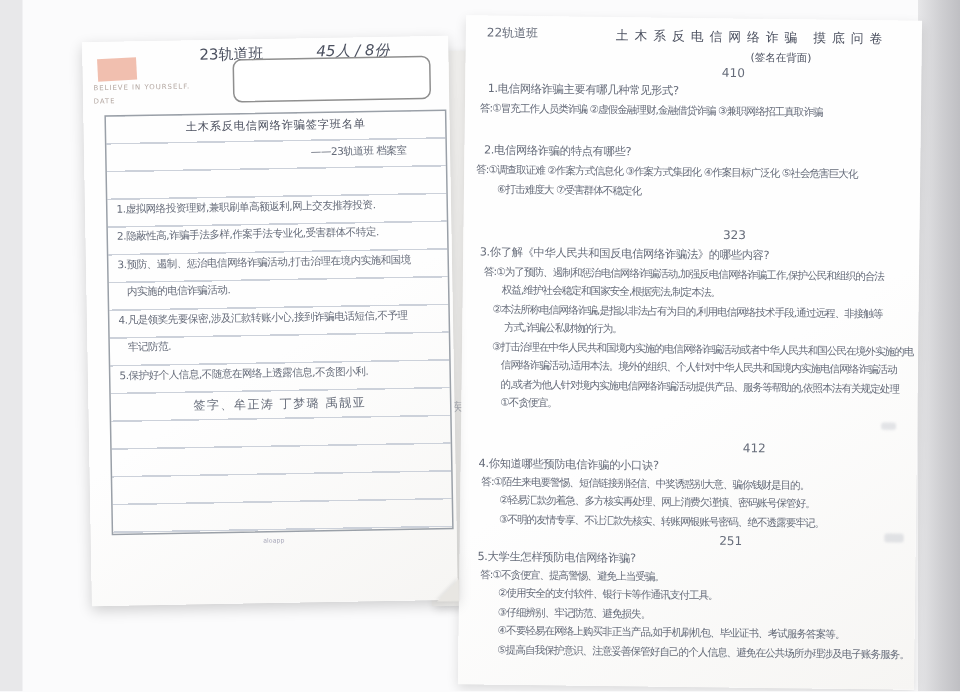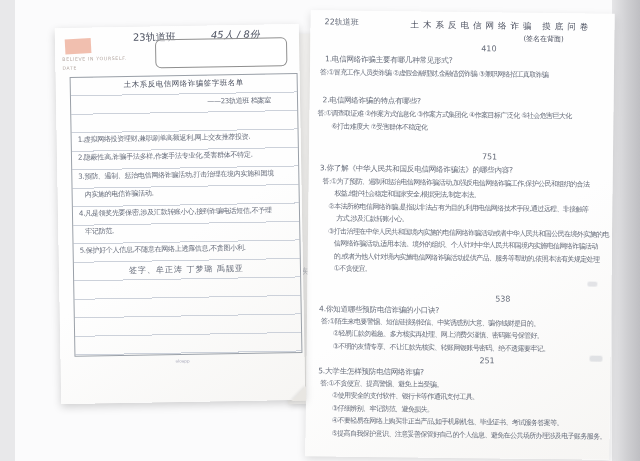--- a/index.html
+++ b/index.html
@@ -37,21 +37,21 @@
   .lp-sub{left:auto;right:26px;top:23px;font-size:7px;}
   .sig{left:55px;top:190px;font-size:8px;letter-spacing:1px;}
   .footer-mark{left:0;width:100%;text-align:center;top:333px;font-size:6px;color:#aab;
                transform:scale(.7);transform-origin:center top;}
   .fold{position:absolute;right:-1px;bottom:-1px;width:0;height:0;
         border-left:15px solid transparent;border-bottom:15px solid #e8e6e2;
         filter:drop-shadow(-1px -1px 1px rgba(0,0,0,.07));}
   .seam-mark{position:absolute;font-size:8px;color:#7a8090;opacity:.55;left:6px;}
   .rp-class{left:14px;top:8px;font-size:8px;}
   .rp-title{left:100px;top:9px;font-size:8.5px;letter-spacing:4px;}
-  .rp-note{left:190px;top:23px;font-size:7px;margin-left:23px;}
+  .rp-note{left:190px;top:23px;font-size:7px;}
   .num{font-size:8px;margin-left:48px;}
   .q{font-size:7.5px;letter-spacing:-.2px;}
   .a{font-size:7px;letter-spacing:-.6px;}
   .smudge{position:absolute;background:#9aa0ae;opacity:.25;border-radius:2px;filter:blur(.6px);}
 </style>
 </head>
 <body>
 
 <div class="stage">
   <div class="strip-left"></div>
@@ -94,32 +94,32 @@
     <div class="tl rp-note ink-dark">(签名在背面)</div>
 
     <div class="tl num ink" style="left:123px;top:33px">410</div>
     <div class="tl q ink" style="left:15px;top:45px">1.电信网络诈骗主要有哪几种常见形式?</div>
     <div class="tl a ink" style="left:10px;top:59px">答:①冒充工作人员类诈骗   ②虚假金融理财,金融借贷诈骗   ③兼职网络招工真取诈骗</div>
 
     <div class="tl q ink" style="left:13px;top:86px">2.电信网络诈骗的特点有哪些?</div>
     <div class="tl a ink" style="left:8px;top:100px">答:①调查取证难   ②作案方式信息化   ③作案方式集团化   ④作案目标广泛化   ⑤社会危害巨大化</div>
     <div class="tl a ink" style="left:22px;top:113px">⑥打击难度大   ⑦受害群体不稳定化</div>
 
-    <div class="tl num ink" style="left:125px;top:141px">751</div>
+    <div class="tl num ink" style="left:125px;top:141px">323</div>
     <div class="tl q ink" style="left:11px;top:154px">3.你了解《中华人民共和国反电信网络诈骗法》的哪些内容?</div>
     <div class="tl a ink" style="left:14px;top:168px">答:①为了预防、遏制和惩治电信网络诈骗活动,加强反电信网络诈骗工作,保护公民和组织的合法</div>
     <div class="tl a ink" style="left:26px;top:180px">权益,维护社会稳定和国家安全,根据宪法,制定本法。</div>
     <div class="tl a ink" style="left:20px;top:193px">②本法所称电信网络诈骗,是指以非法占有为目的,利用电信网络技术手段,通过远程、非接触等</div>
-    <div class="tl a ink" style="left:28px;top:205px">方式,涉及汇款转账小心。</div>
+    <div class="tl a ink" style="left:28px;top:205px">方式,诈骗公私财物的行为。</div>
     <div class="tl a ink" style="left:20px;top:218px">③打击治理在中华人民共和国境内实施的电信网络诈骗活动或者中华人民共和国公民在境外实施的电</div>
     <div class="tl a ink" style="left:26px;top:230px">信网络诈骗活动,适用本法。境外的组织、个人针对中华人民共和国境内实施电信网络诈骗活动</div>
     <div class="tl a ink" style="left:26px;top:243px">的,或者为他人针对境内实施电信网络诈骗活动提供产品、服务等帮助的,依照本法有关规定处理</div>
     <div class="tl a ink" style="left:26px;top:255px">①不贪便宜。</div>
 
-    <div class="tl num ink" style="left:140px;top:283px">538</div>
+    <div class="tl num ink" style="left:140px;top:283px">412</div>
     <div class="tl q ink" style="left:12px;top:295px">4.你知道哪些预防电信诈骗的小口诀?</div>
     <div class="tl a ink" style="left:14px;top:308px">答:①陌生来电要警惕、短信链接别轻信、中奖诱惑别大意、骗你钱财是目的。</div>
     <div class="tl a ink" style="left:26px;top:320px">②轻易汇款勿着急、多方核实再处理、网上消费欠谨慎、密码账号保管好。</div>
     <div class="tl a ink" style="left:26px;top:333px">③不明的友情专享、不让汇款先核实、转账网银账号密码、绝不透露要牢记。</div>
 
     <div class="tl num ink" style="left:125px;top:345px">251</div>
     <div class="tl q ink" style="left:12px;top:357px">5.大学生怎样预防电信网络诈骗?</div>
     <div class="tl a ink" style="left:14px;top:370px">答:①不贪便宜、提高警惕、避免上当受骗。</div>
     <div class="tl a ink" style="left:26px;top:382px">②使用安全的支付软件、银行卡等作通讯支付工具。</div>
     <div class="tl a ink" style="left:26px;top:395px">③仔细辨别、牢记防范、避免损失。</div>

